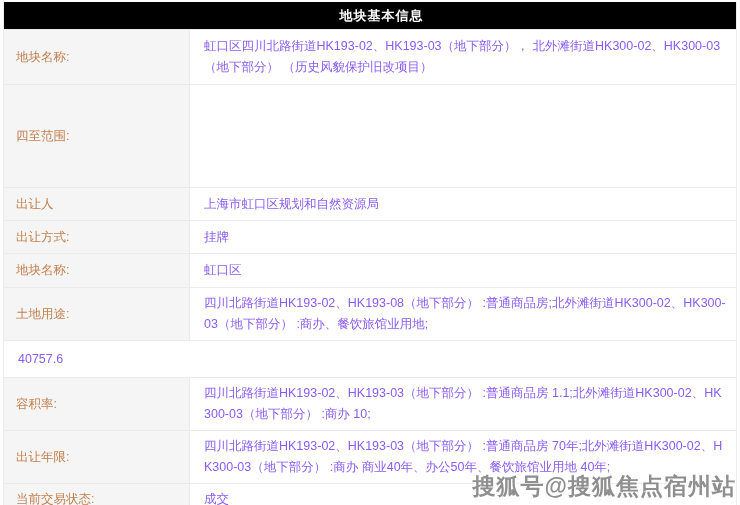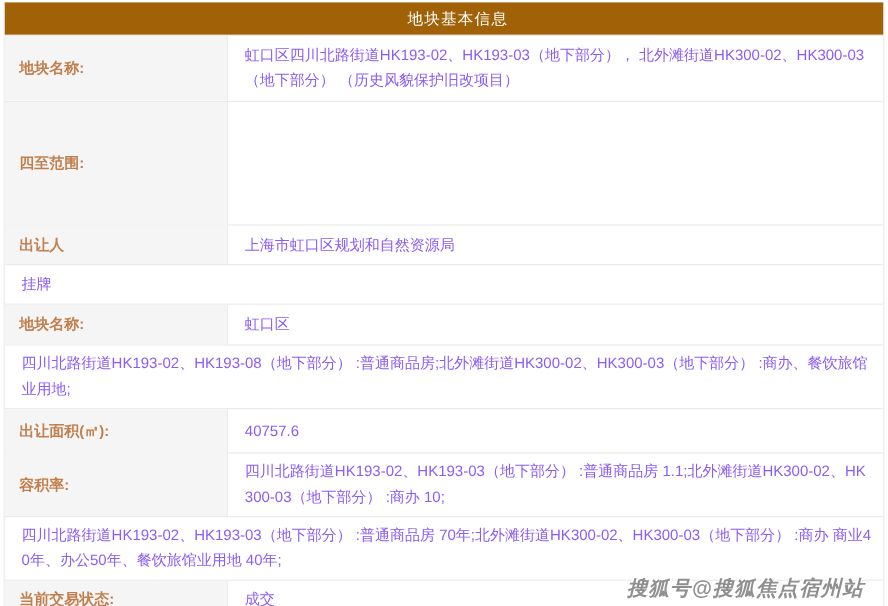--- a/index.html
+++ b/index.html
@@ -10,34 +10,34 @@
     overflow:hidden;
     position:relative;
   }
   .info-table{
     position:absolute; left:3px; top:2px; width:734px;
     border:1px solid #ececec; border-top:none;
     background:#ffffff;
   }
   .table-header{
     height:27px;
-    background:#a16207;
+    background:#000000;
     color:#ffffff;
-    font-size:13px; font-weight:normal;
+    font-size:13px; font-weight:bold;
     display:flex; align-items:center; justify-content:center;
     letter-spacing:1px;
     padding-left:23px;
   }
   .row{ display:flex; border-top:1px solid #ebebeb; }
   .row:first-of-type{ border-top:none; }
   .label-cell{
     width:186px; flex:0 0 186px;
     background:#f5f5f5;
     color:#c2804e;
-    font-size:12.5px; font-weight:bold;
+    font-size:12.5px; font-weight:normal;
     padding:5px 6px 5px 12px;
     display:flex; align-items:center;
     border-right:1px solid #ebebeb;
   }
   .value-cell{
     flex:1;
     color:#8b5cf6;
     font-size:12.5px; line-height:21px;
     padding:5px 10px 5px 14px;
     display:flex; align-items:center;
@@ -47,27 +47,26 @@
   .r2{min-height:103px}
   .r3{min-height:33px}
   .r4{min-height:33px}
   .r5{min-height:34px}
   .r6{min-height:49px}
   .r7{min-height:37px}
   .r8{min-height:44px}
   .r9{min-height:53px}
   .r10{min-height:30px}
   .watermark{
-    position:absolute; right:20px; bottom:3px;
-    font-size:17px; font-weight:bold;
+    position:absolute; right:4px; bottom:3px;
+    font-size:23px; font-weight:bold;
     color:#8f8f8f;
     text-shadow:1px 1px 0 #ffffff,-1px -1px 0 #ffffff,2px 2px 1px rgba(255,255,255,.85);
     letter-spacing:1px;
     white-space:nowrap;
-    font-style:italic;
   }
 </style>
 </head>
 <body>
 
 <div class="info-table">
   <div class="table-header">地块基本信息</div>
 
   <div class="row r1">
     <div class="label-cell">地块名称:</div>
@@ -77,43 +76,45 @@
   <div class="row r2">
     <div class="label-cell">四至范围:</div>
   </div>
 
   <div class="row r3">
     <div class="label-cell">出让人</div>
     <div class="value-cell">上海市虹口区规划和自然资源局</div>
   </div>
 
   <div class="row r4">
+    <div class="label-cell">出让方式:</div>
     <div class="value-cell">挂牌</div>
   </div>
 
   <div class="row r5">
     <div class="label-cell">地块名称:</div>
     <div class="value-cell">虹口区</div>
   </div>
 
   <div class="row r6">
+    <div class="label-cell">土地用途:</div>
     <div class="value-cell">四川北路街道HK193-02、HK193-08（地下部分） :普通商品房;北外滩街道HK300-02、HK300-03（地下部分） :商办、餐饮旅馆业用地;</div>
   </div>
 
   <div class="row r7">
-    <div class="label-cell">出让面积(㎡):</div>
     <div class="value-cell">40757.6</div>
   </div>
 
   <div class="row r8">
     <div class="label-cell">容积率:</div>
     <div class="value-cell">四川北路街道HK193-02、HK193-03（地下部分） :普通商品房 1.1;北外滩街道HK300-02、HK300-03（地下部分） :商办 10;</div>
   </div>
 
   <div class="row r9">
+    <div class="label-cell">出让年限:</div>
     <div class="value-cell">四川北路街道HK193-02、HK193-03（地下部分） :普通商品房 70年;北外滩街道HK300-02、HK300-03（地下部分） :商办 商业40年、办公50年、餐饮旅馆业用地 40年;</div>
   </div>
 
   <div class="row r10">
     <div class="label-cell">当前交易状态:</div>
     <div class="value-cell">成交</div>
   </div>
 </div>
 
 <div class="watermark">搜狐号@搜狐焦点宿州站</div>

